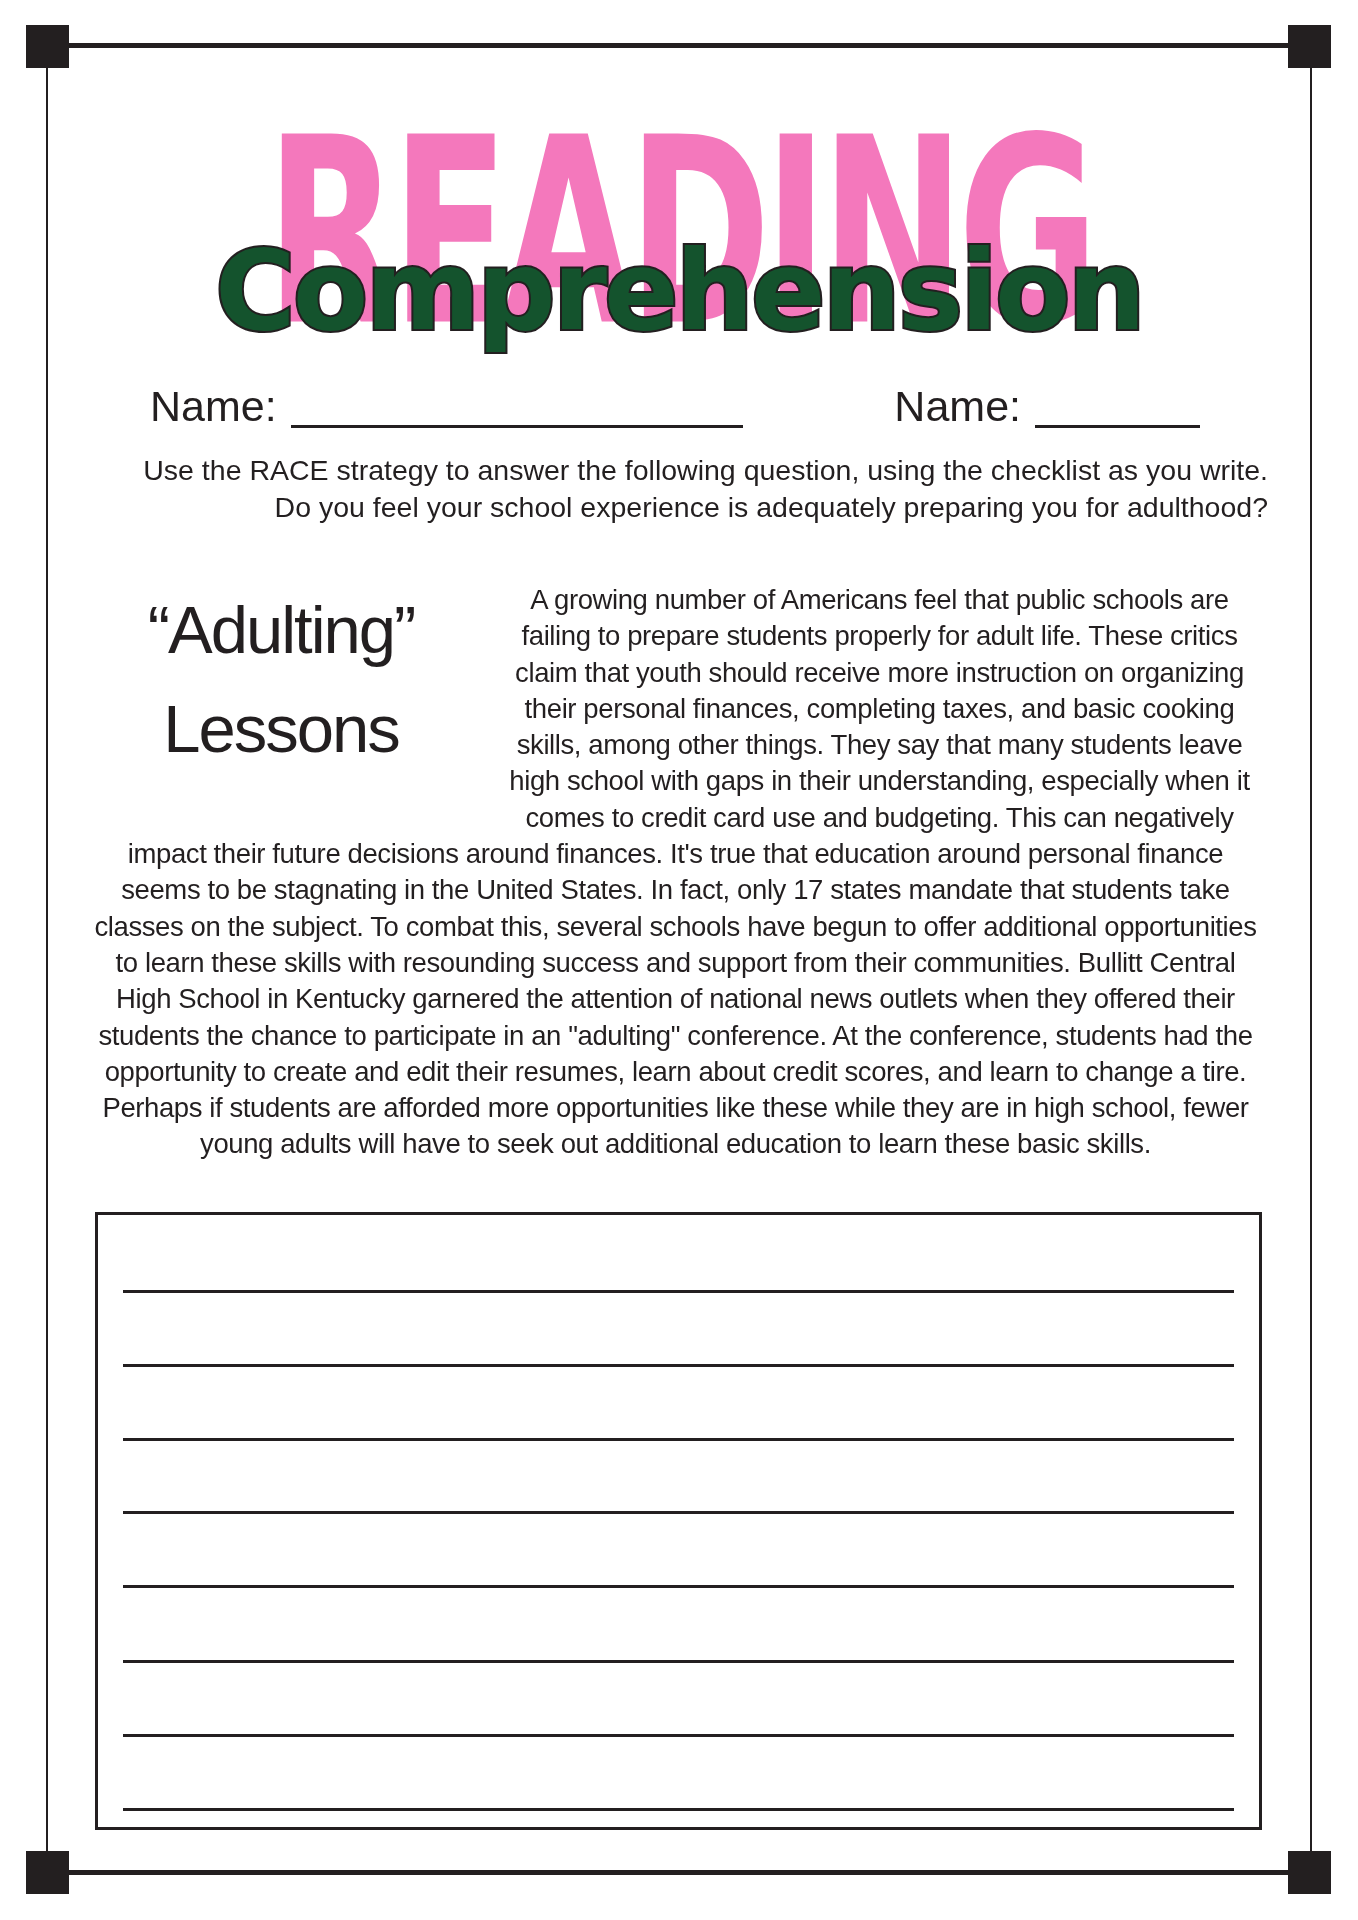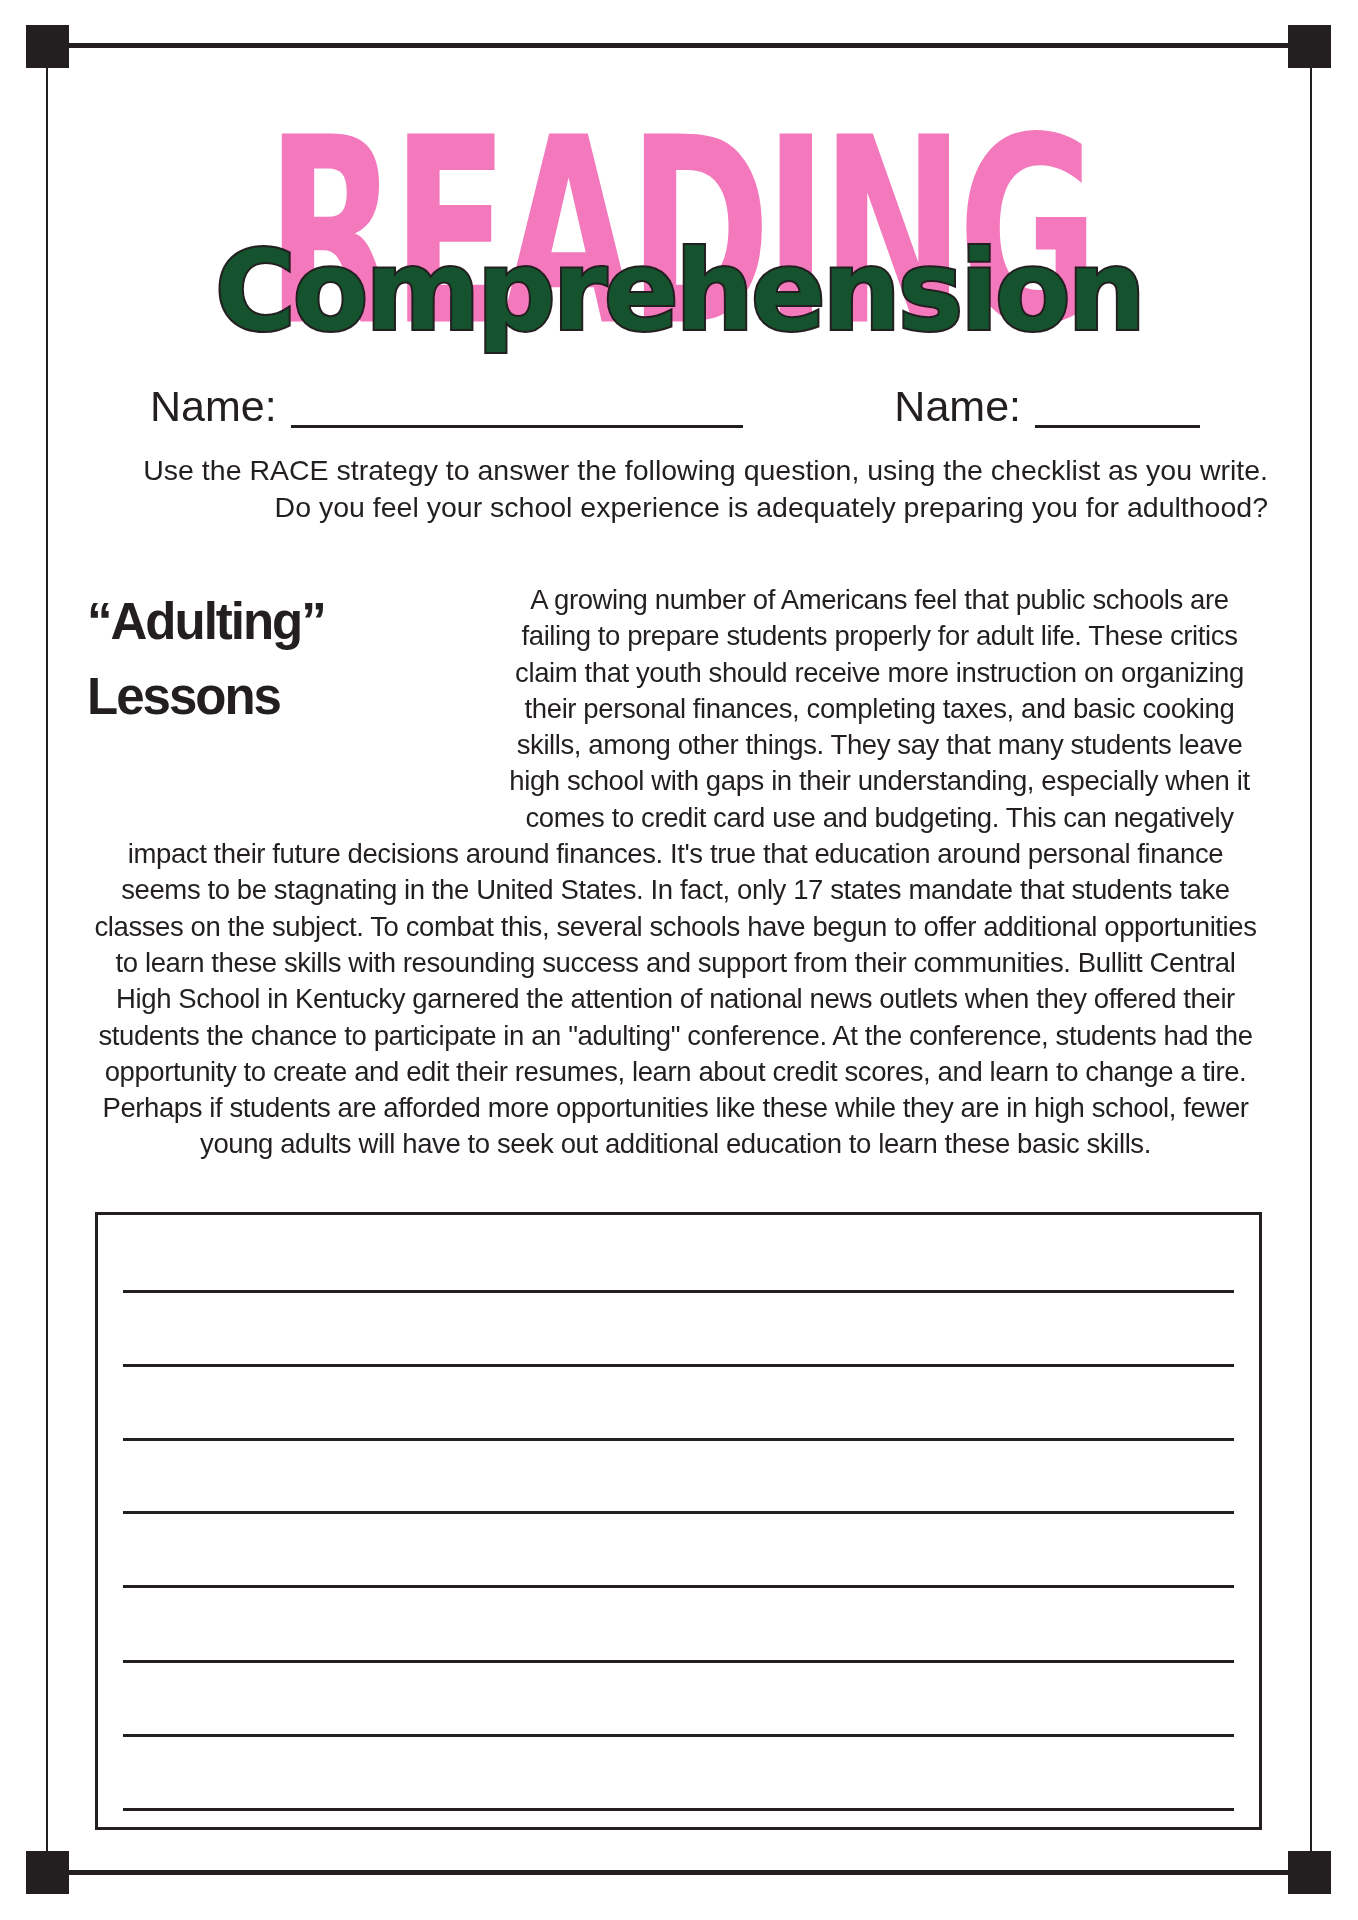--- a/index.html
+++ b/index.html
@@ -47,24 +47,24 @@
   
   .instructions{
     position:absolute;top:452px;left:90px;right:90px;text-align:right;
     font-size:28.5px;line-height:37px;font-weight:400;
   }
 
   
   .passage{position:absolute;top:582px;left:87px;right:94px;}
   .passage-title{
     float:left;width:408px;height:252px;box-sizing:border-box;
-    padding:14px 20px 0 0;text-align:left;
-    font-weight:700;font-size:51px;line-height:1;letter-spacing:-2px;
+    padding:14px 20px 0 0;text-align:center;
+    font-weight:400;font-size:67px;line-height:1;letter-spacing:-2px;
   }
-  .passage-title .t2{margin-top:24px;}
+  .passage-title .t2{margin-top:32px;}
   .passage-body{
     margin:0;font-size:27.5px;line-height:36.3px;letter-spacing:-0.4px;
     text-align:center;
   }
 
   
   .answer-box{
     position:absolute;left:95px;top:1212px;width:1167px;height:618px;
     box-sizing:border-box;border:3px solid #231f20;background:#ffffff;
   }

